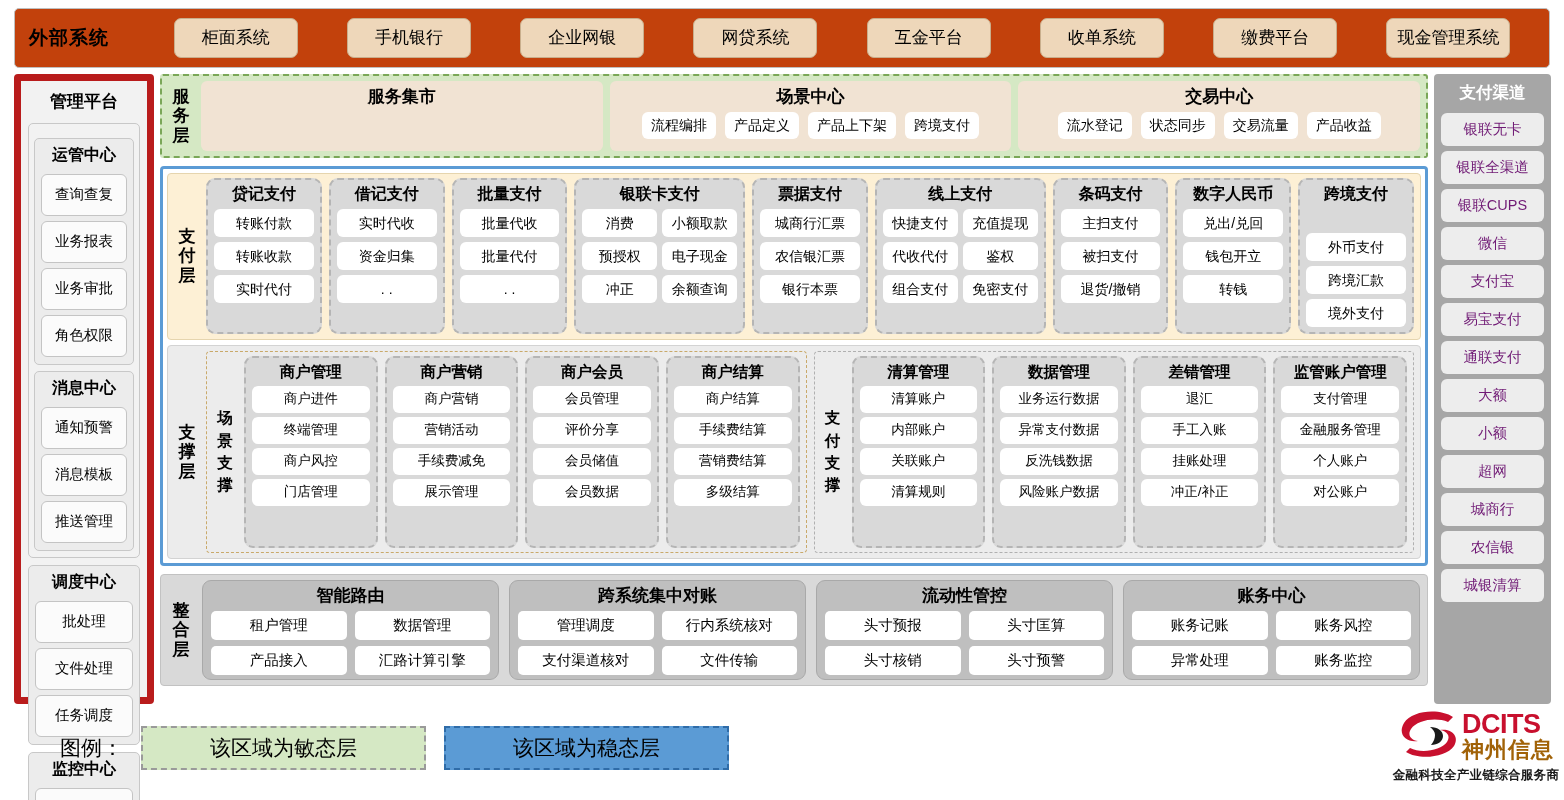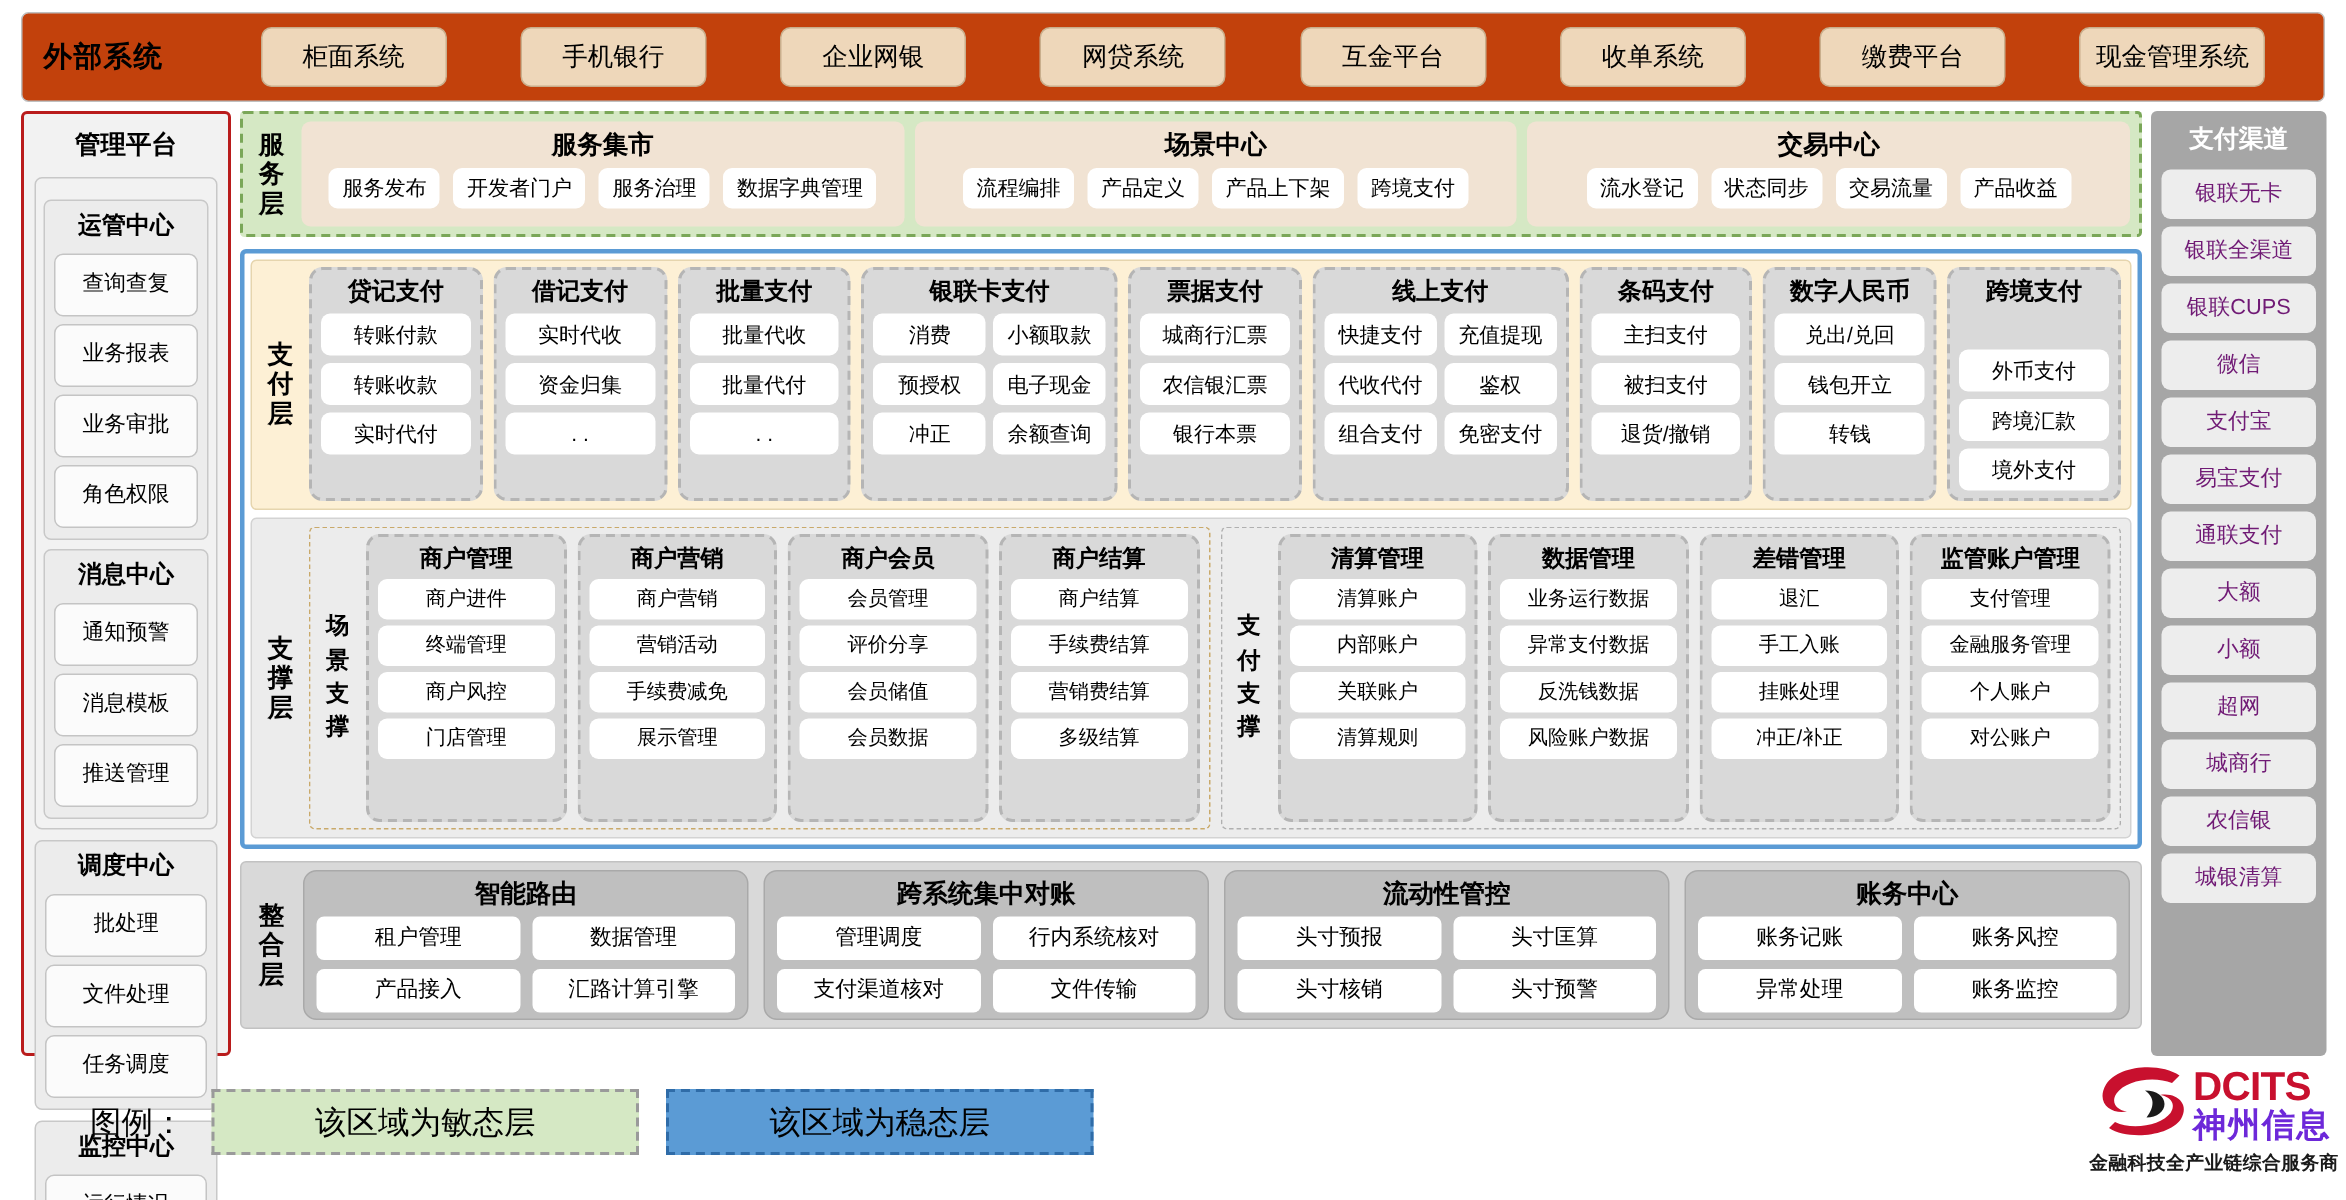--- a/index.html
+++ b/index.html
@@ -28,21 +28,21 @@
   .ext-title{ font-size:19px; font-weight:bold; width:120px; flex:0 0 120px; text-align:left; letter-spacing:1px;}
   .ext-items{ display:flex; flex:1; justify-content:space-around; align-items:center; }
   .ext-chip{
     background:#eed7ba; border:1px solid #c9ae8c; border-radius:7px;
     width:124px; height:40px; font-size:17px;
   }
 
   
   .left-panel{
     position:absolute; left:14px; top:74px; width:140px; height:630px;
-    background:#f2f2f2; border:2px solid #b91c1c; border-radius:4px;
+    background:#f2f2f2; border:7px solid #b91c1c; border-radius:4px;
     padding:6px 7px; display:flex; flex-direction:column; gap:6px;
   }
   .lp-title{ font-size:17px; font-weight:bold; text-align:center; padding:3px 0 4px; }
   .lp-group{
     background:#ececec; border:1px solid #c8c8c8; border-radius:5px;
     padding:4px 6px 7px; display:flex; flex-direction:column; gap:5px;
   }
   .lp-gtitle{ font-size:16px; font-weight:bold; text-align:center; padding:2px 0 3px;}
   .lp-chip{
     background:#fbfbfb; border:1px solid #c4c4c4; border-radius:6px;
@@ -175,21 +175,21 @@
 
   
   .logo{
     position:absolute; left:1388px; top:708px; width:176px; height:88px;
     display:flex; flex-direction:column; align-items:center; justify-content:flex-start;
   }
   .logo-row{ display:flex; align-items:center; gap:2px; height:56px; }
   .logo-mark{ width:62px; height:52px; }
   .logo-words{ display:flex; flex-direction:column; align-items:flex-start; line-height:1; }
   .logo-dcits{ font-size:27px; font-weight:bold; color:#c8102e; letter-spacing:-0.5px; font-family:"Liberation Sans",sans-serif; }
-  .logo-cn{ font-size:22px; font-weight:bold; color:#6d28d9; letter-spacing:1px; margin-top:1px;}
+  .logo-cn{ font-size:22px; font-weight:bold; color:#a16207; letter-spacing:1px; margin-top:1px;}
   .logo-tag{ font-size:12.5px; font-weight:bold; color:#1a1a1a; letter-spacing:0.3px; margin-top:3px;}
 </style>
 </head>
 <body>
 
 <div class="page">
 
   <div class="ext-bar">
     <div class="ext-title">外部系统</div>
     <div class="ext-items" id="ext-items">
@@ -261,26 +261,20 @@
 
     <div class="svc-layer">
       <div class="vlabel" id="svc-label">
           <span>服</span>
           <span>务</span>
           <span>层</span>
         </div>
       <div id="svc-groups" style="display:flex;flex:1;gap:7px;">
           <div class="svc-box">
             <div class="svc-box-title">服务集市</div>
-            <div class="svc-chips">
-              <div class="chip svc-chip">服务发布</div>
-              <div class="chip svc-chip">开发者门户</div>
-              <div class="chip svc-chip">服务治理</div>
-              <div class="chip svc-chip">数据字典管理</div>
-            </div>
           </div>
           <div class="svc-box">
             <div class="svc-box-title">场景中心</div>
             <div class="svc-chips">
               <div class="chip svc-chip">流程编排</div>
               <div class="chip svc-chip">产品定义</div>
               <div class="chip svc-chip">产品上下架</div>
               <div class="chip svc-chip">跨境支付</div>
             </div>
           </div>

